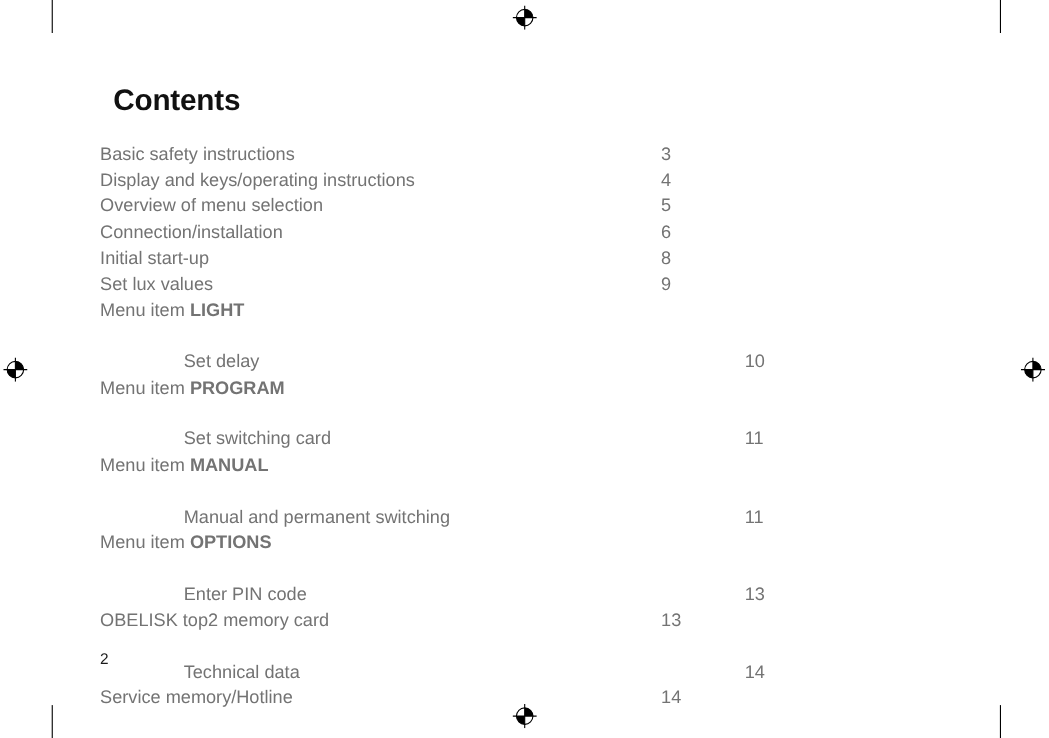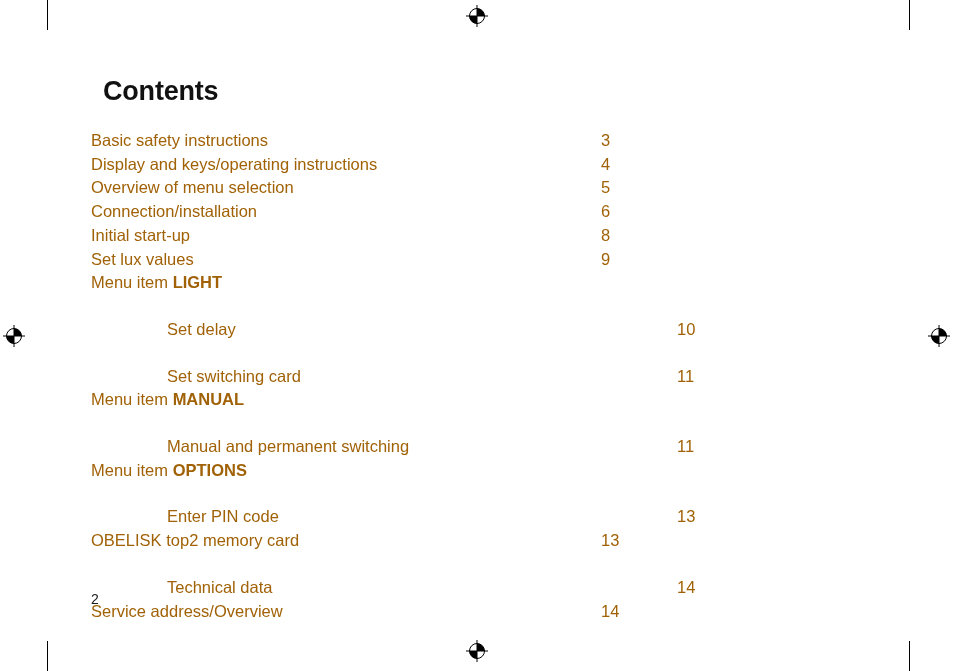--- a/index.html
+++ b/index.html
@@ -54,21 +54,21 @@
 
   .toc {
     width: 535px;
   }
 
   .toc-row {
     display: flex;
     align-items: baseline;
     font-size: 16.5px;
     line-height: 23.7px;
-    color: #a16207;
+    color: #737373;
   }
 
   .toc-label {
     flex: 0 0 510px;
     white-space: nowrap;
   }
 
   .toc-label.indent {
     padding-left: 76px;
     margin-top: 23px;
@@ -158,20 +158,24 @@
       </div>
       <div class="toc-row">
         <div class="toc-label"><span>Menu item </span><b>LIGHT</b></div>
         <div class="toc-page"></div>
       </div>
       <div class="toc-row">
         <div class="toc-label indent"><span>Set delay</span></div>
         <div class="toc-page">10</div>
       </div>
       <div class="toc-row">
+        <div class="toc-label"><span>Menu item </span><b>PROGRAM</b></div>
+        <div class="toc-page"></div>
+      </div>
+      <div class="toc-row">
         <div class="toc-label indent"><span>Set switching card</span></div>
         <div class="toc-page">11</div>
       </div>
       <div class="toc-row">
         <div class="toc-label"><span>Menu item </span><b>MANUAL</b></div>
         <div class="toc-page"></div>
       </div>
       <div class="toc-row">
         <div class="toc-label indent"><span>Manual and permanent switching</span></div>
         <div class="toc-page">11</div>
@@ -186,19 +190,19 @@
       </div>
       <div class="toc-row">
         <div class="toc-label"><span>OBELISK top2 memory card</span></div>
         <div class="toc-page">13</div>
       </div>
       <div class="toc-row">
         <div class="toc-label indent"><span>Technical data</span></div>
         <div class="toc-page">14</div>
       </div>
       <div class="toc-row">
-        <div class="toc-label"><span>Service address/Overview</span></div>
+        <div class="toc-label"><span>Service memory/Hotline</span></div>
         <div class="toc-page">14</div>
       </div>
     </div>
 </div>
 
 <div class="folio">2</div>
 
 </body></html>

